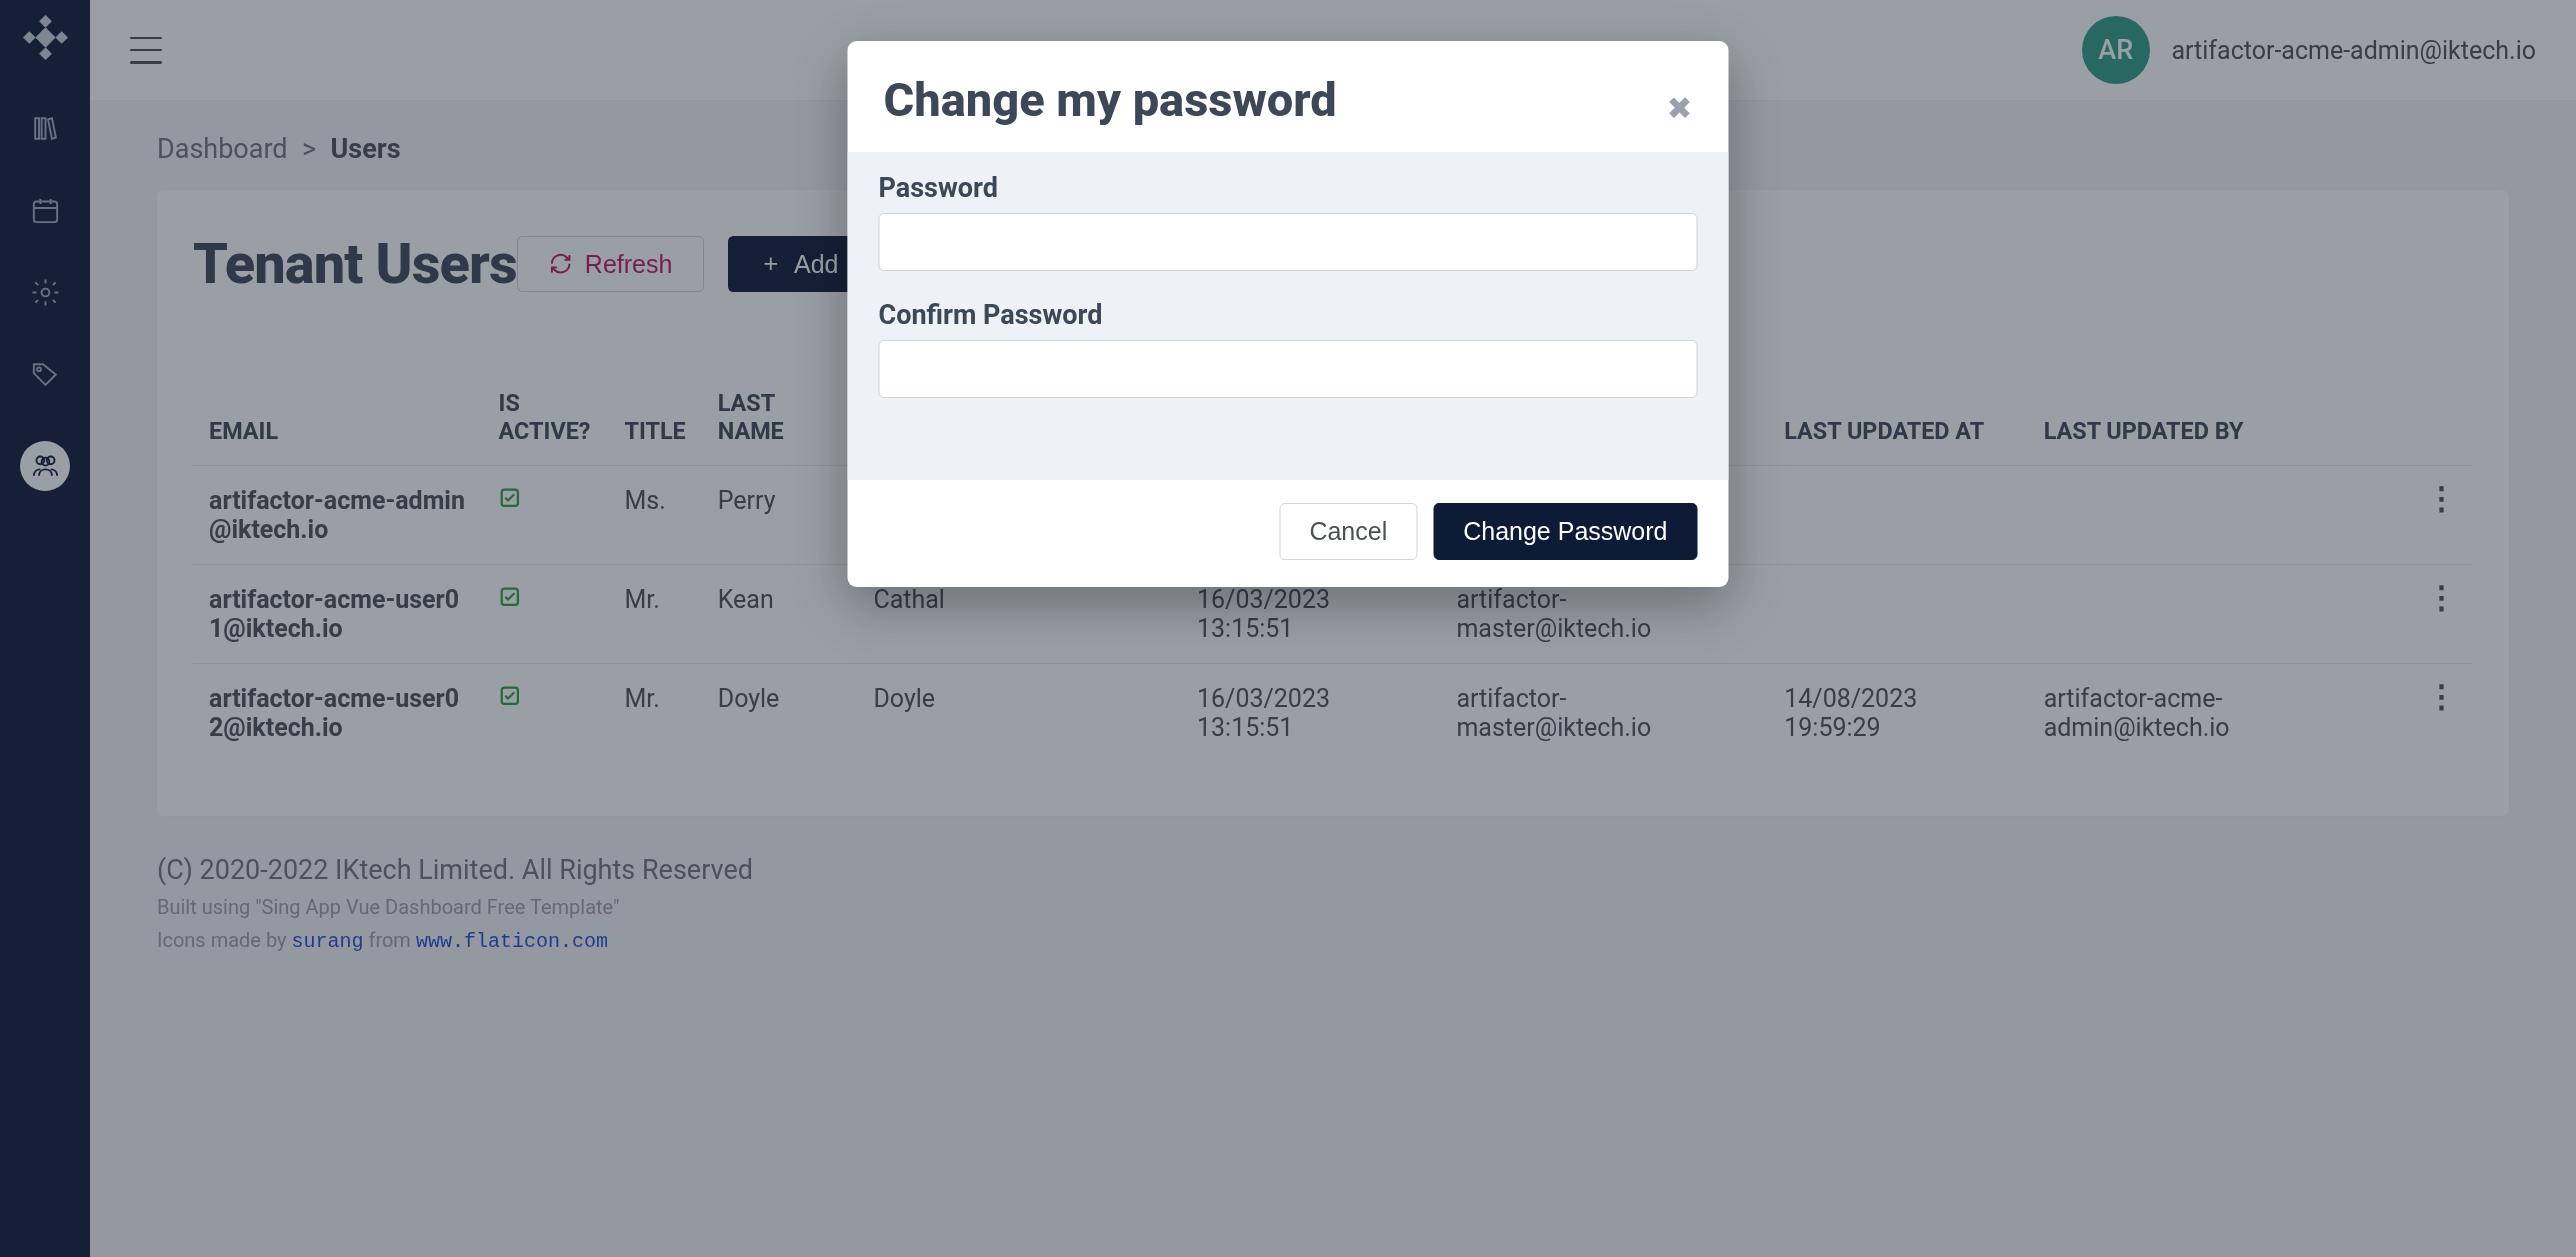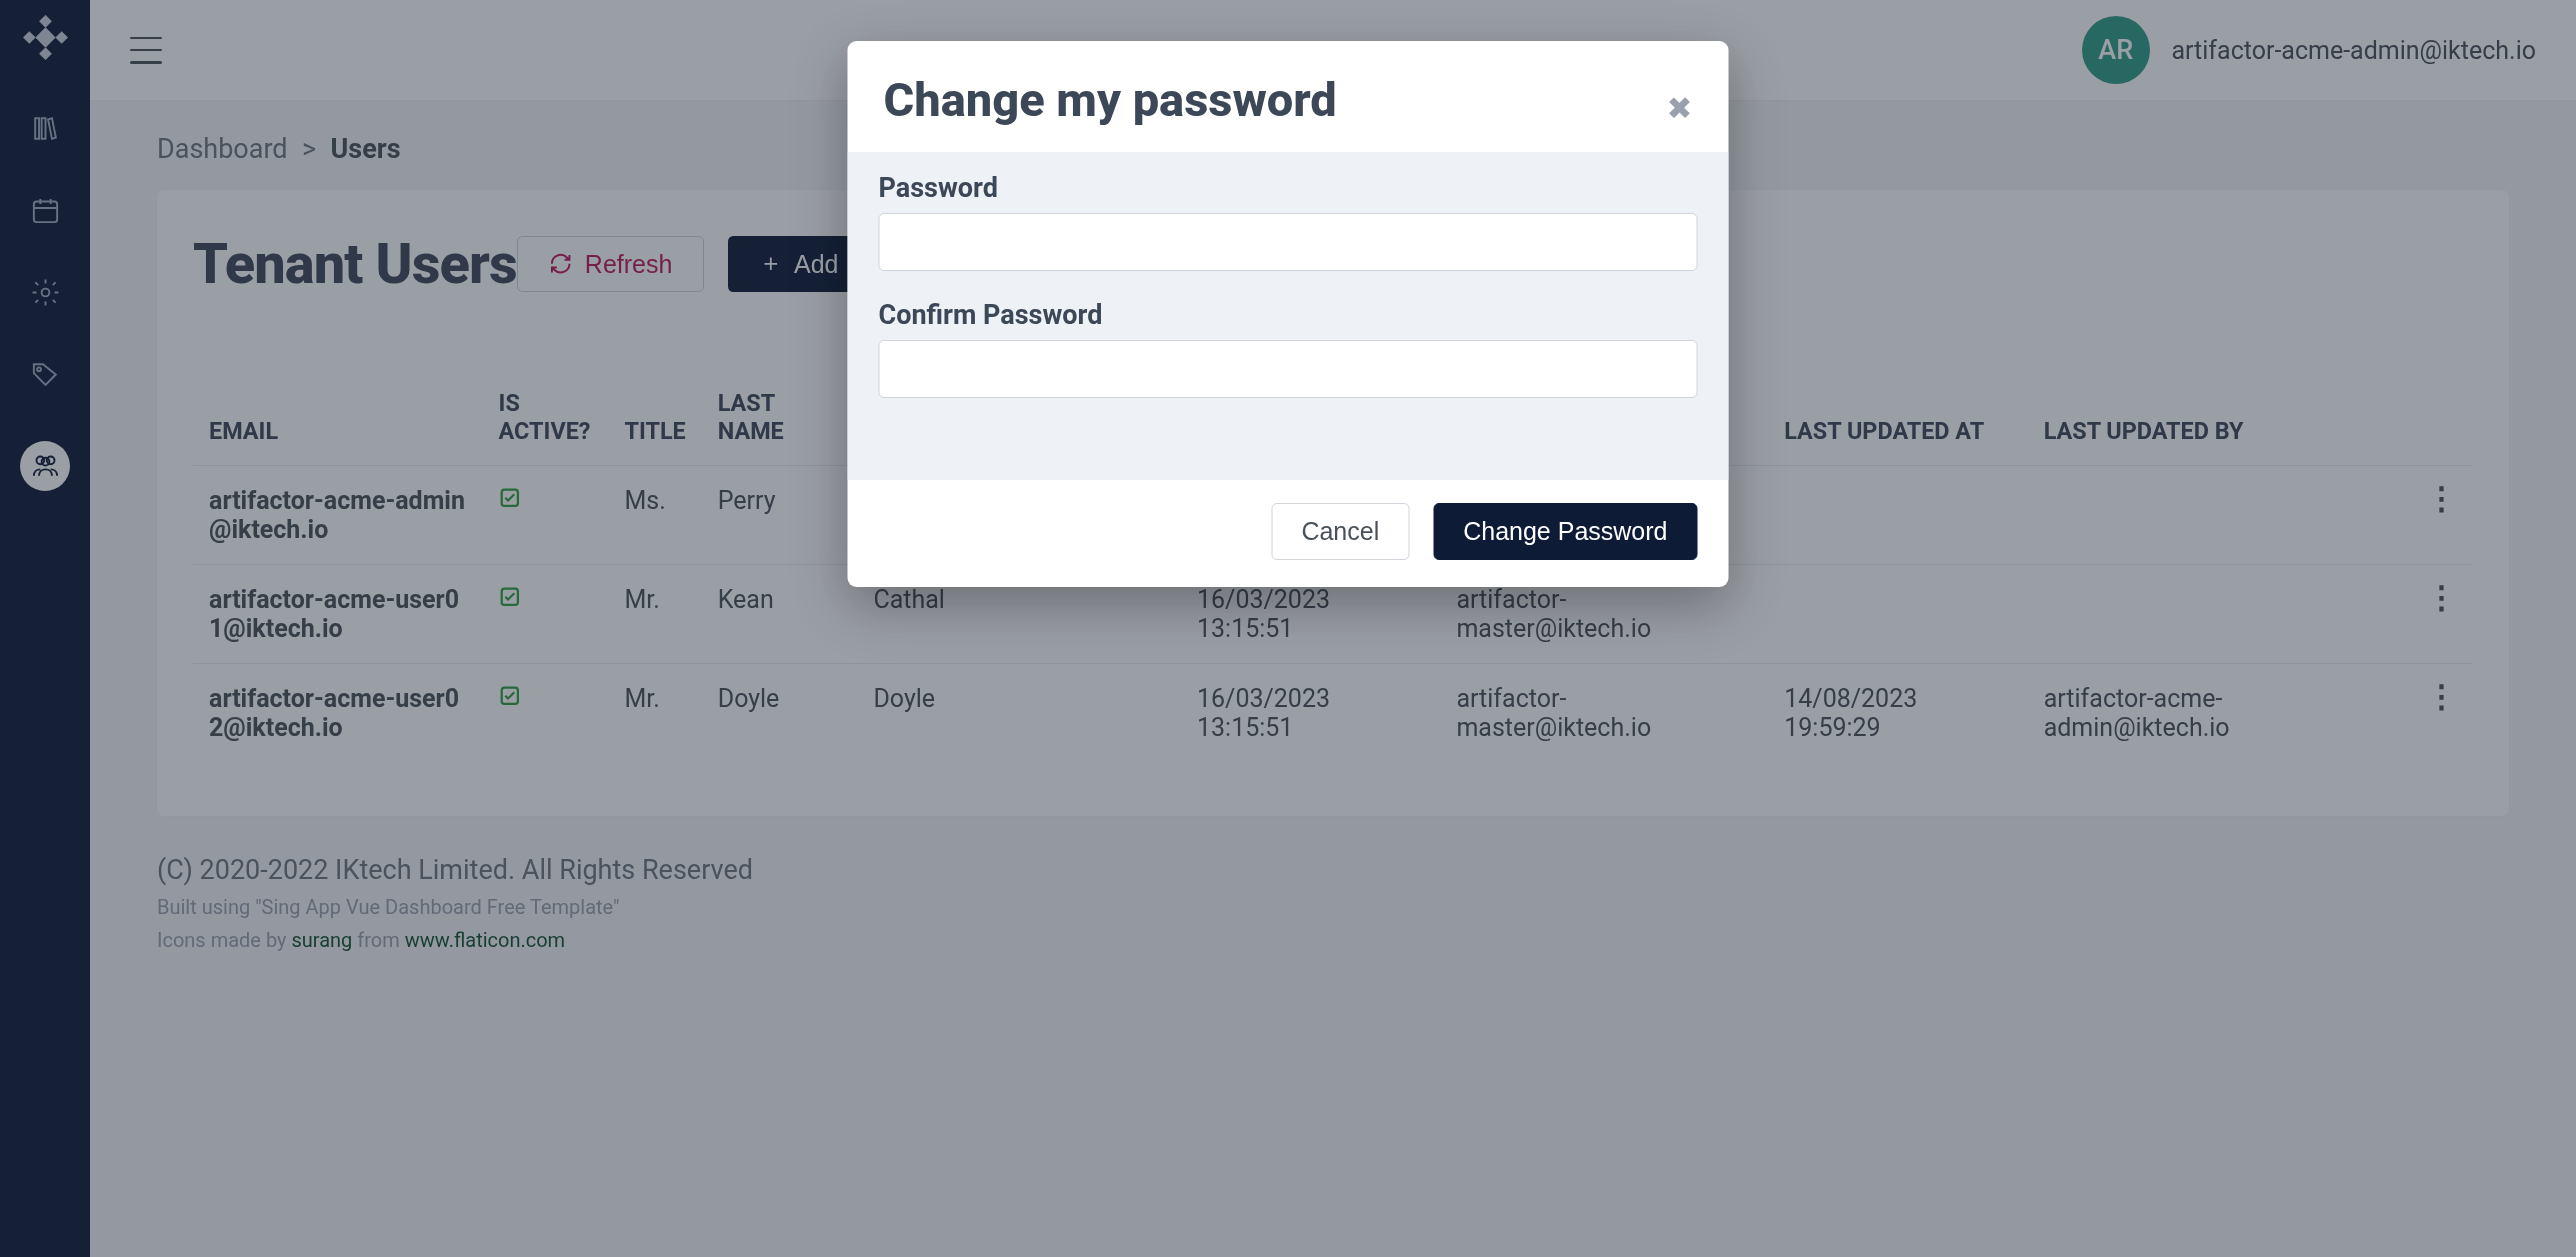--- a/index.html
+++ b/index.html
@@ -162,21 +162,21 @@
   .check-icon { color:#2f9e3e; font-weight:bold; font-size:23.4px;}
   .kebab { font-size:31px; color:#495057; cursor:pointer; font-weight:700; line-height:0.5;}
 
   
   .footer {
     margin-top:38px;
     color:#6c757d;
     font-size:27px;
   }
   .footer .small { font-size:20px; margin-top:9px; color:#9aa0ac;}
-  .footer a { color:#14532d; text-decoration:none; }
+  .footer a { color:#1d4ed8; text-decoration:none;font-family:Liberation Mono, monospace; }
 
   
   .overlay {
     position:fixed;
     left:0; top:0; right:0; bottom:0;
     background: rgba(30,40,55,0.45);
     z-index:10;
   }
 
   .modal {
@@ -231,21 +231,20 @@
     cursor:pointer;
   }
   .btn-primary {
     background:#0d1b36;
     color:#fff;
     border:0.9px solid #0d1b36;
     padding:12.6px 29px;
     border-radius:5.4px;
     font-size:25px;
     cursor:pointer;
-    margin-left:8px;
   }
 </style>
 </head>
 <body>
 
 <div class="sidebar">
   <div class="logo">
     <svg width="45" height="45" viewBox="0 0 50 50">
         <g fill="#cdd3de">
           <rect x="20" y="2" width="10" height="10" transform="rotate(45 25 7)"></rect>

